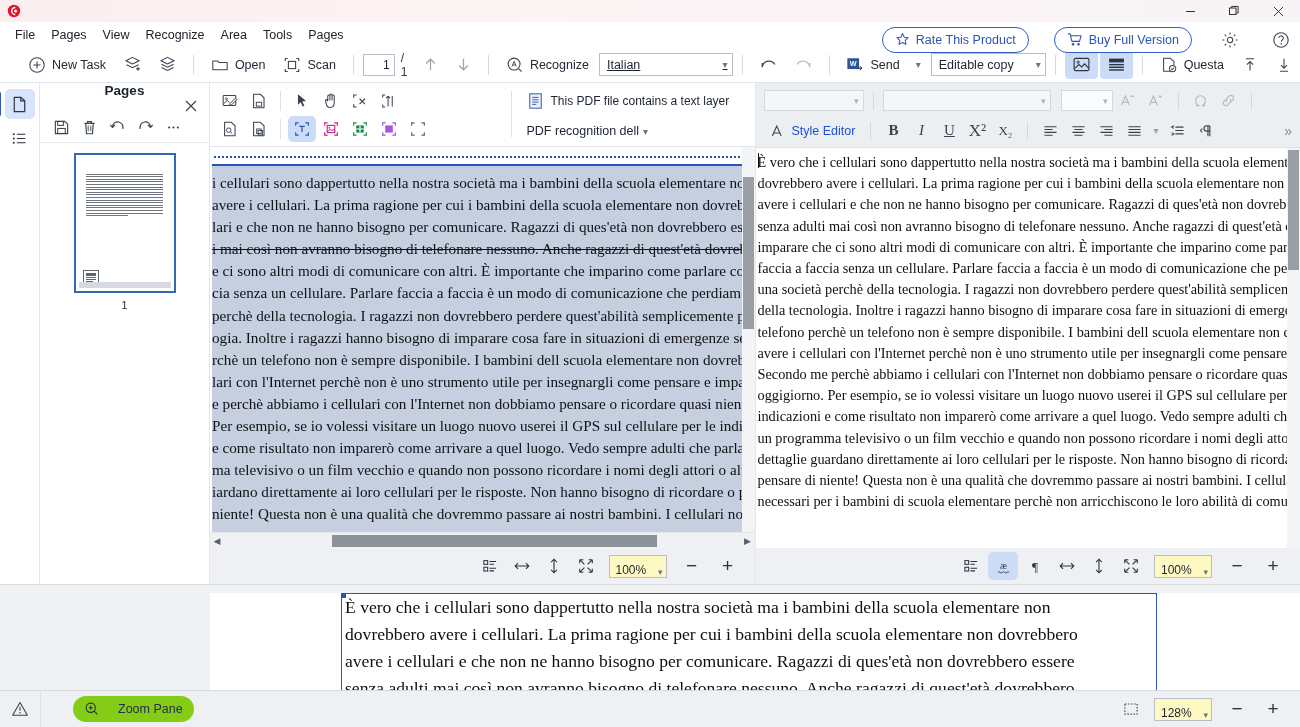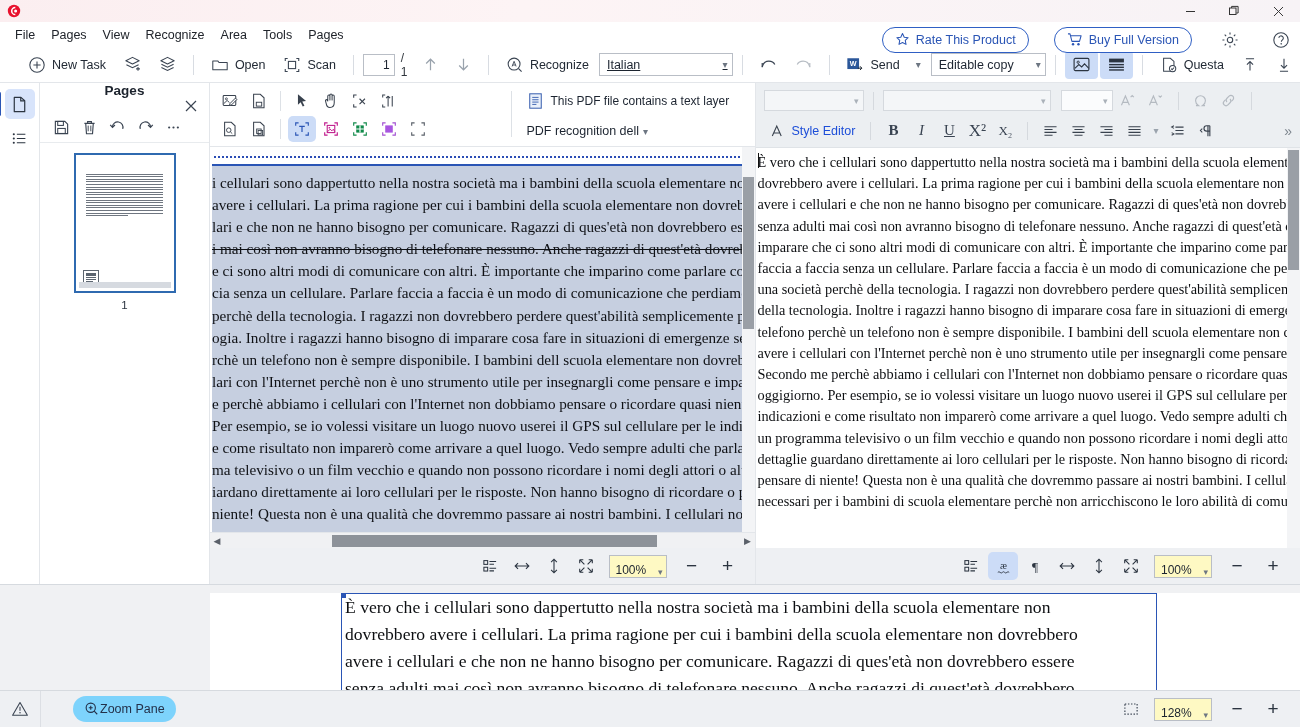--- a/index.html
+++ b/index.html
@@ -168,21 +168,21 @@
   .zp-white { position:absolute; left:0; top:0; bottom:0; width:131px; background:#fff;}
   .zp-sel { position:absolute; left:131px; right:143px; top:0; bottom:-10px; border:1.5px solid #2a55b5; background:#fff; overflow:hidden;}
   .zp-handle { position:absolute; left:-3.5px; top:-3.5px; width:7px; height:7px; background:#2a55b5;}
   .zp-text { font-family:"Liberation Serif", serif; font-size:17.6px; line-height:27px; color:#0d0f12; text-align:justify; white-space:nowrap; padding-left:3px;}
   .zp-right { width:143px; flex:0 0 143px; background:#fff;}
 
   
   .statusbar { height:37px; flex:0 0 37px; background:#eef0f3; display:flex; align-items:center; border-top:1px solid #d6dadf; }
   .sb-warn { width:40px; display:flex; align-items:center; justify-content:center; color:#3a4452; }
   .sb-div { width:1px;height:37px;background:#dcdfe4;}
-  .zoompane-btn { display:flex;align-items:center;gap:0;height:26px;padding:0 11px;border-radius:13px;background:#7dd3fc;color:#23314a;font-size:12.5px;margin-left:32px;}
+  .zoompane-btn { display:flex;align-items:center;gap:18px;height:26px;padding:0 11px;border-radius:13px;background:#84cc16;color:#23314a;font-size:12.5px;margin-left:32px;}
   .sb-right { margin-left:auto; display:flex; align-items:center; gap:2px; padding-right:10px;}
 
   svg { display:block; }
 </style>
 </head>
 <body>
 
 <div id="app">
 
   <div class="titlebar">

